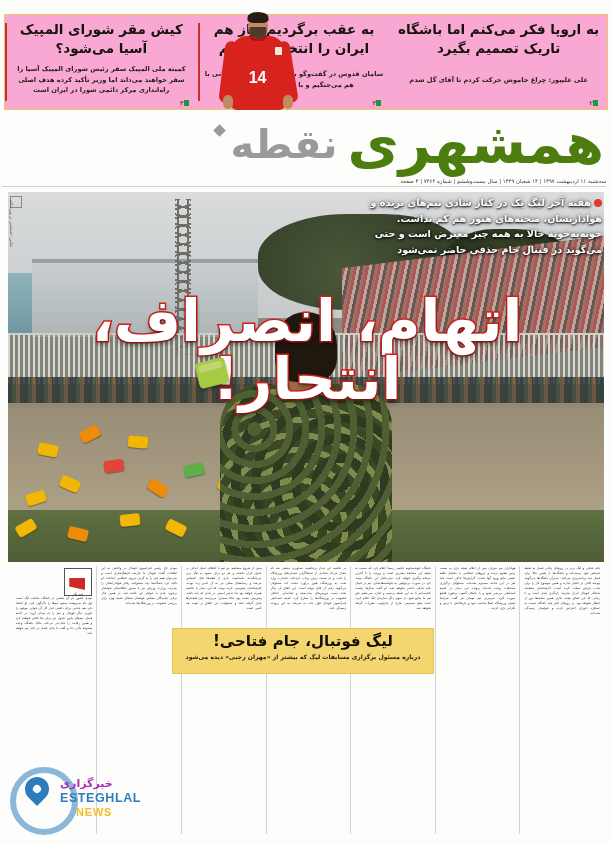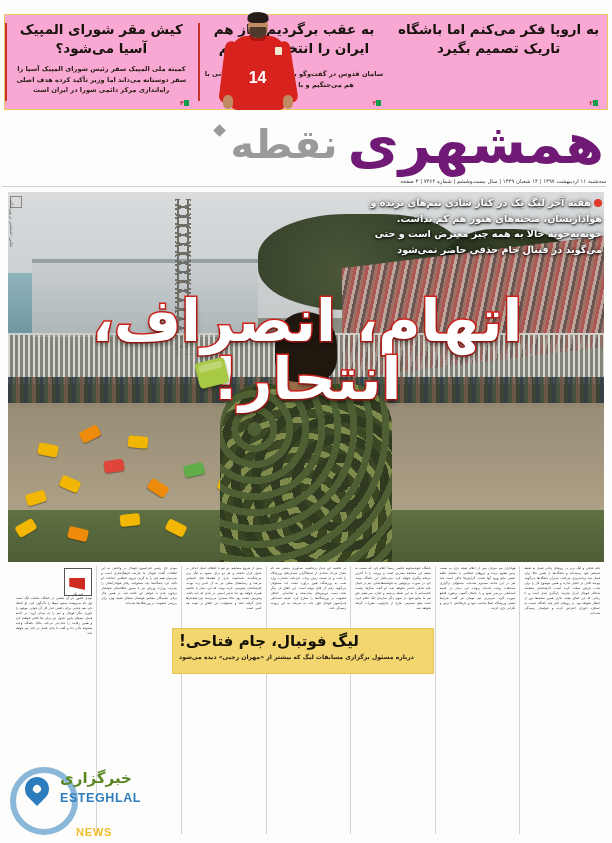--- a/index.html
+++ b/index.html
@@ -166,21 +166,21 @@
     top: 112px; right: 4px;
     width: 604px; height: 64px;
     display: flex;
     flex-direction: row;
     align-items: center;
     justify-content: flex-start;
   }
   .mh-title {
     font-size: 56px;
     font-weight: bold;
-    color: #701a75;
+    color: #4d7c0f;
     line-height: 1;
     letter-spacing: -2px;
     direction: rtl;
     padding-right: 4px;
     white-space: nowrap;
   }
   .mh-sub {
     font-size: 40px;
     font-weight: bold;
     color: #9a9a9a;
@@ -450,21 +450,21 @@
   
   .yellow-box {
     position: absolute;
     top: 628px; right: 178px;
     width: 262px; height: 46px;
     background: #f3d66f;
     border: 1px solid #e3c455;
     box-sizing: border-box;
     z-index: 12;
     padding: 3px 6px 0 6px;
-    text-align: left;
+    text-align: center;
   }
   .yb-head {
     direction: rtl;
     font-size: 15px;
     font-weight: bold;
     color: #141007;
     letter-spacing: -.4px;
     line-height: 1.2;
   }
   .yb-sub {
@@ -503,44 +503,43 @@
   .wm-pin::after {
     content: "";
     position: absolute;
     left: 8px; top: 8px;
     width: 8px; height: 8px;
     background: #ffffff;
     border-radius: 50%;
   }
   .wm-fa {
     position: absolute;
-    left: 52px; top: 8px;
-    font-size: 15px;
-    font-weight: bold;
-    color: #4d7c0f;
+    left: 52px; top: 16px;
+    font-size: 11px;
+    font-weight: bold;
+    color: #a21caf;
     direction: rtl;
   }
   .wm-en {
     position: absolute;
     left: 52px; top: 30px;
     font-size: 12.5px;
     font-weight: bold;
     color: #1c72b8;
     letter-spacing: .6px;
     font-family: "Liberation Sans", sans-serif;
   }
   .wm-news {
     position: absolute;
     left: 68px; top: 45px;
     font-size: 11px;
     font-weight: bold;
     color: #f0b81c;
     letter-spacing: .8px;
     font-family: "Liberation Sans", sans-serif;
-    margin-top: 20px;
   }
 
   .side-credit {
     position: absolute;
     top: 200px; right: 598px;
     font-size: 4px;
     color: #555;
     writing-mode: vertical-rl;
     direction: rtl;
   }
@@ -553,32 +552,33 @@
 </style>
 </head>
 <body>
 
 <div class="page">
 
   <div class="teaser-strip">
 
     <div class="teaser t-right">
       <div class="teaser-head">به اروپا فکر می‌کنم اما باشگاه تاریک تصمیم بگیرد</div>
+      <div class="teaser-sub">علی علیپور: چراغ خاموش حرکت کردم تا آقای گل شدم</div>
       <div class="teaser-pagenum"><span class="flag"></span><span>۲</span></div>
     </div>
 
     <div class="teaser t-mid">
       <div class="teaser-head">به عقب برگردیم، باز هم ایران را انتخاب می‌کنم</div>
       <div class="teaser-sub">سامان قدوس در گفت‌وگو با همشهری: در جام‌جهانی با هم می‌جنگیم و با هم موفق می‌شویم</div>
       <div class="teaser-pagenum"><span class="flag"></span><span>۳</span></div>
     </div>
 
     <div class="teaser t-left">
       <div class="teaser-head">کیش مقر شورای المپیک آسیا می‌شود؟</div>
-      <div class="teaser-sub">کمیته ملی المپیک سفر رئیس شورای المپیک آسیا را سفر دوستانه می‌داند اما وزیر تأکید کرده هدف اصلی راه‌اندازی مرکز دائمی شورا در ایران است</div>
+      <div class="teaser-sub">کمیته ملی المپیک سفر رئیس شورای المپیک آسیا را سفر خواهند می‌داند اما وزیر تأکید کرده هدف اصلی راه‌اندازی مرکز دائمی شورا در ایران است</div>
       <div class="teaser-pagenum"><span class="flag"></span><span>۴</span></div>
     </div>
 
     <div class="player-cut">
       <div class="pc-arm-l"></div>
       <div class="pc-arm-r"></div>
       <div class="pc-body"></div>
       <div class="pc-collar"></div>
       <div class="pc-badge"></div>
       <div class="pc-num">14</div>

